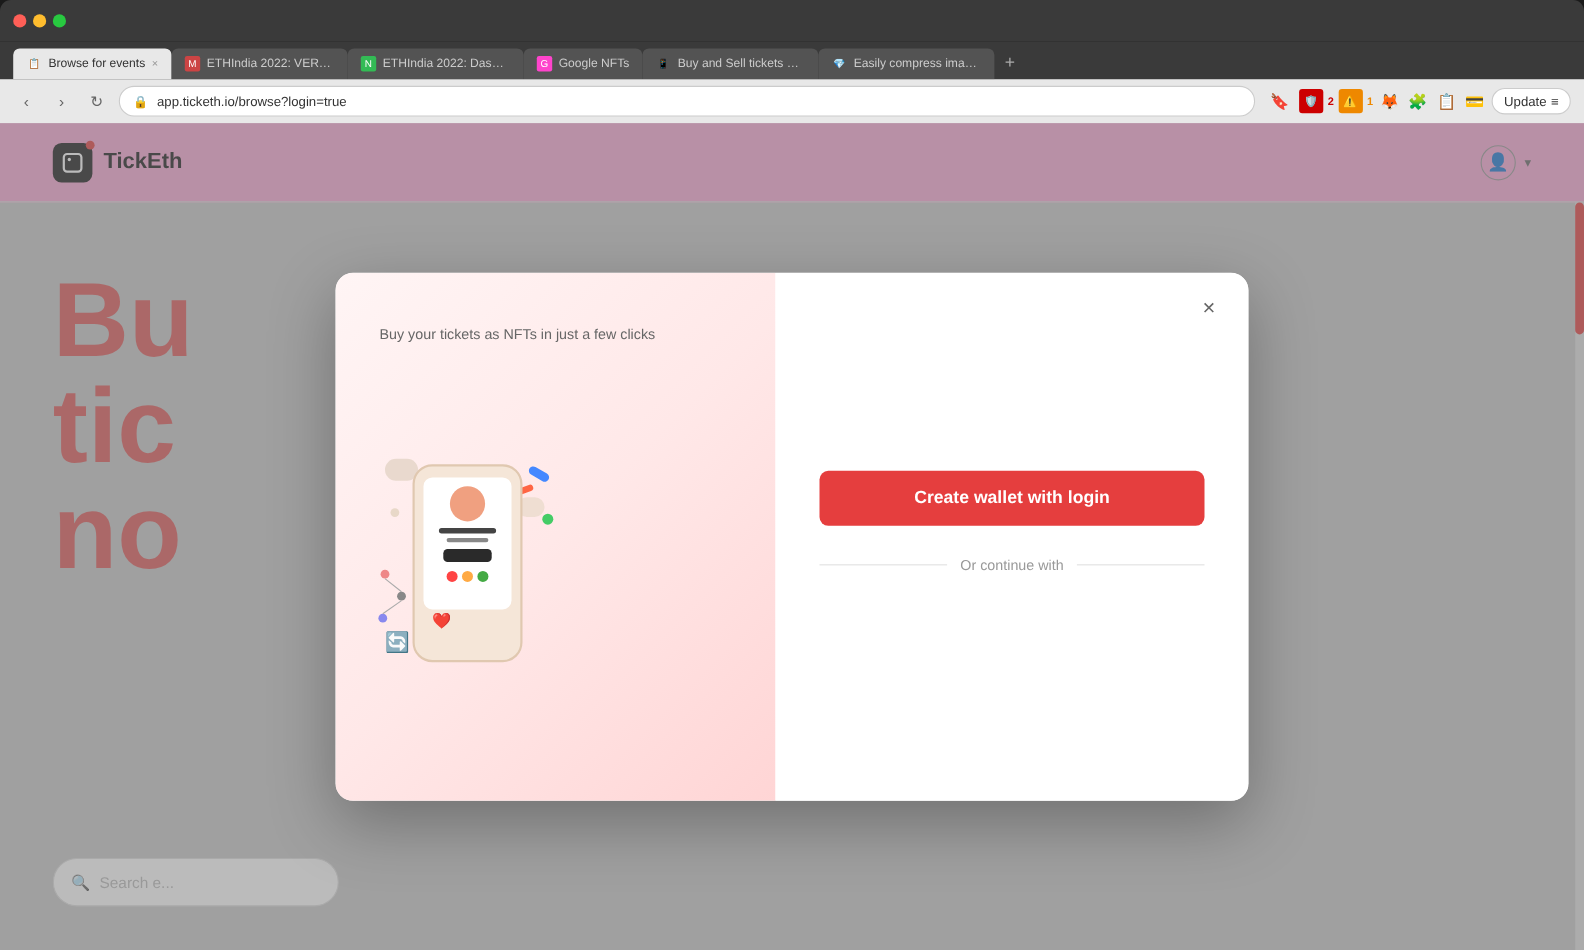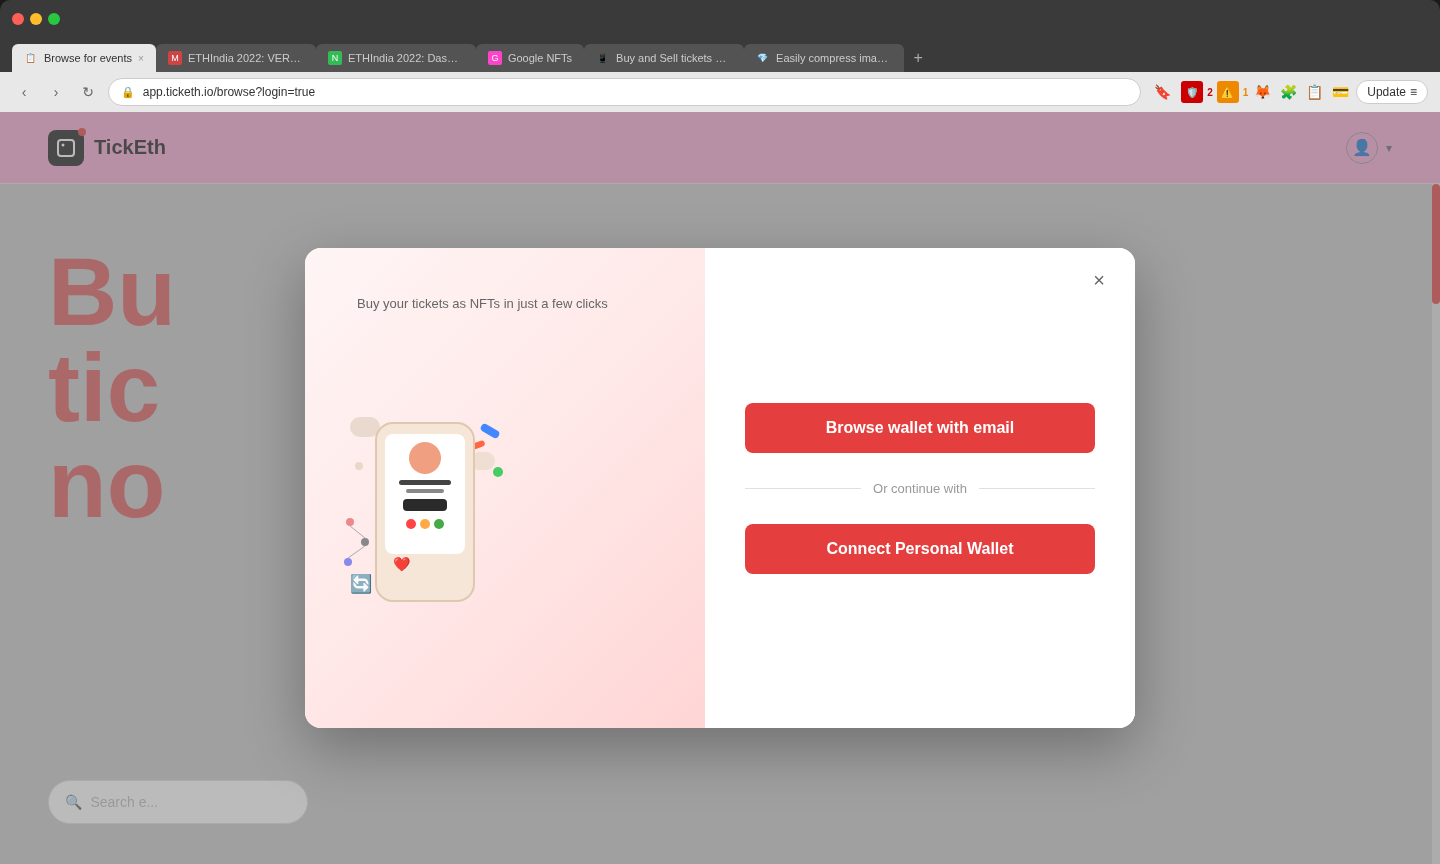--- a/index.html
+++ b/index.html
@@ -345,21 +345,20 @@
       font-weight: 700;
       color: #1a1a1a;
       line-height: 1.3;
       margin-bottom: 12px;
     }
 
     .modal-subtitle {
       font-size: 13px;
       color: #666;
       margin-bottom: 32px;
-      margin-left: 12px;
     }
 
     .modal-illustration {
       flex: 1;
       display: flex;
       align-items: center;
       justify-content: center;
     }
 
     
@@ -713,29 +712,28 @@
                   <line x1="25" y1="34" x2="8" y2="46" stroke="#aaa" stroke-width="1"></line>
                 </svg>
 
                 <div class="float-spiral">🔄</div>
                 <div class="float-heart">❤️</div>
               </div>
             </div>
           </div>
 
           <div class="modal-right">
-            <button class="btn-primary">Browse wallet with email</button>
+            <button class="btn-primary">Create wallet with login</button>
 
             <div class="divider-row">
               <div class="divider-line"></div>
               <span>Or continue with</span>
               <div class="divider-line"></div>
             </div>
 
-            <button class="btn-primary">Connect Personal Wallet</button>
           </div>
 
         </div>
       </div>
     </div>
 
   </div>
 </div>
 
 </body></html>

